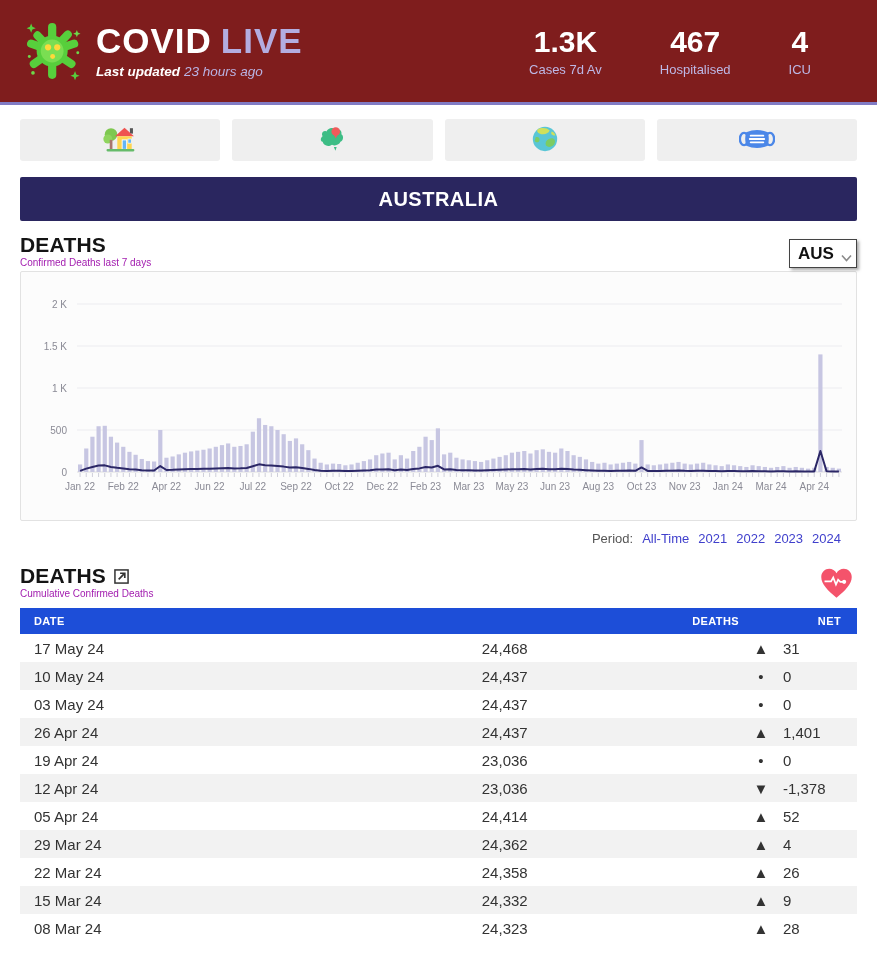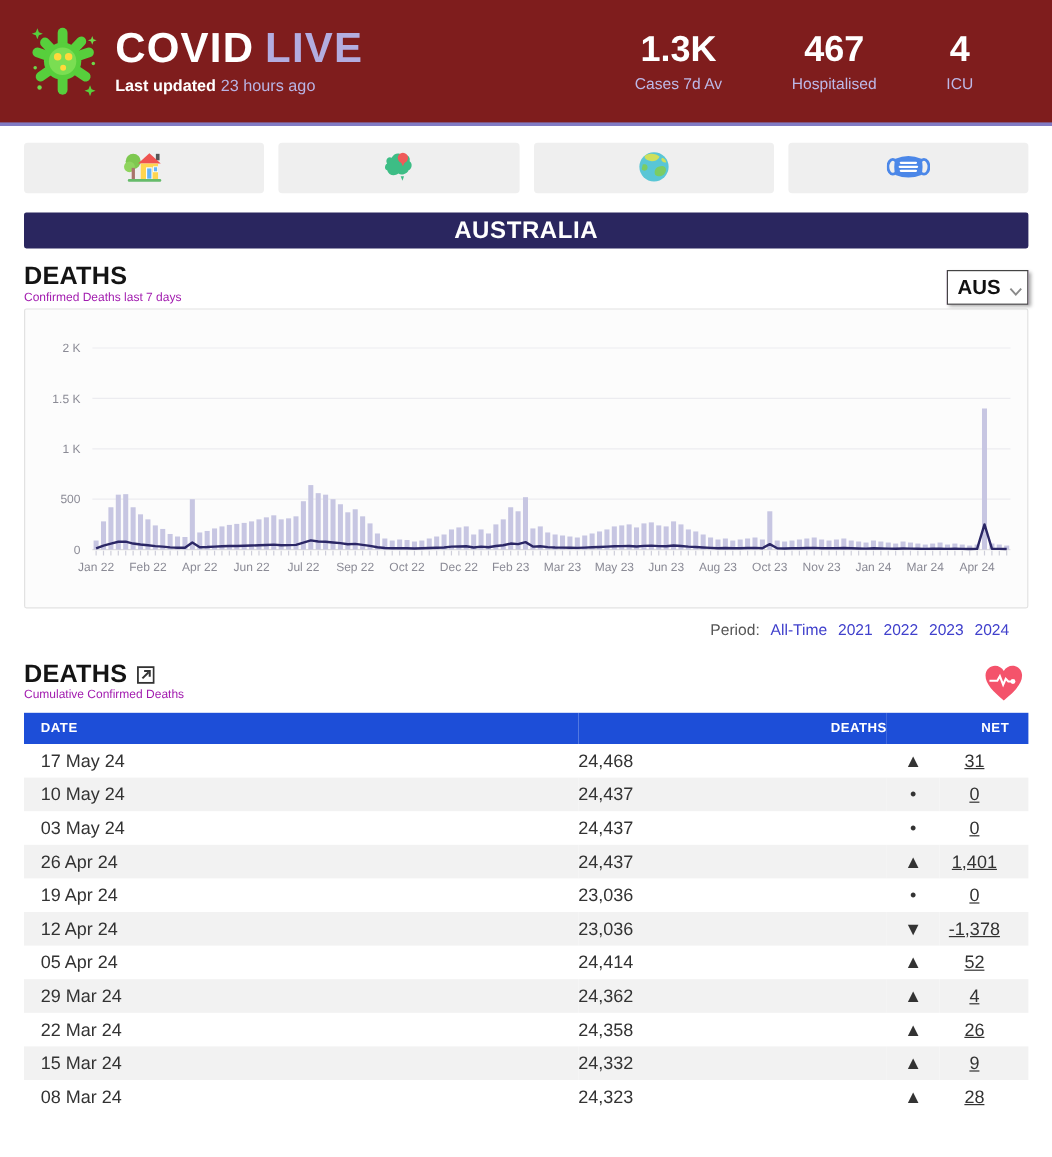--- a/index.html
+++ b/index.html
@@ -6,35 +6,35 @@
   html,body { width:877px; height:964px; overflow:hidden; background:#fff;
     font-family:"Liberation Sans", sans-serif; }
 
   
   .site-header { background:#7f1d1d; border-bottom:3px solid #817bc4;
     display:flex; align-items:center; height:105px; padding-left:22px; }
   .logo { flex:0 0 auto; margin-right:10px; display:flex; align-items:center; }
   .title-block { display:flex; flex-direction:column; }
   .site-title { font-size:35px; font-weight:bold; letter-spacing:1px; color:#fff; line-height:1.05; }
   .site-title .t2 { color:#b3ade0; margin-left:9px; }
-  .updated { font-size:13.5px; margin-top:5px; color:#fff; }
+  .updated { font-size:13.5px; margin-top:5px; color:#fff;font-style:italic; }
   .updated .val { color:#b9b4e4; font-weight:normal; margin-left:4px; }
   .updated .lbl { font-weight:bold; }
   .header-stats { margin-left:auto; display:flex; gap:58px; padding-right:66px; }
   .stat { text-align:center; }
   .stat .v { color:#fff; font-size:30px; font-weight:bold; line-height:1.1; }
   .stat .l { color:#bdb8e6; font-size:13px; margin-top:4px; }
 
   
   .nav-row { display:flex; gap:12px; margin:14px 20px 0; }
   .nav-btn { flex:1; height:42px; background:#efefef; border:none; border-radius:3px;
     display:flex; align-items:center; justify-content:center; cursor:pointer; }
 
   
-  .banner { margin:16px 20px 0; height:30px; background:#2a265f; border-radius:2px;
+  .banner { margin:16px 20px 0; height:44px; background:#2a265f; border-radius:2px;
     display:flex; align-items:center; justify-content:center;
     color:#fff; font-size:20px; font-weight:bold; letter-spacing:0.5px; }
 
   
   .section-head { margin:12px 20px 0; position:relative; }
   .section-head h2 { font-size:21px; font-weight:bold; color:#141414; letter-spacing:0.2px;
     display:flex; align-items:center; gap:8px; }
   .section-head .sub { font-size:10px; color:#a21caf; margin-top:0; }
   .select-wrap { position:absolute; right:0; top:6px; width:68px; height:29px;
     box-shadow:2px 2px 3px rgba(0,0,0,0.35); background:#f0abfc; }
@@ -59,21 +59,21 @@
   .deaths-table th { color:#fff; font-size:11px; font-weight:bold; letter-spacing:0.4px;
     padding:7px 0 7px; text-align:left; }
   .deaths-table th.c-date { padding-left:14px; }
   .deaths-table th.c-deaths { text-align:right; }
   .deaths-table th.c-net { text-align:right; padding-right:16px; }
   .deaths-table td { font-size:15px; color:#333; padding:5.5px 0; }
   .deaths-table tbody tr:nth-child(even) { background:#f2f2f2; }
   .td-date { padding-left:14px !important; }
   .td-deaths { text-align:left; }
   .td-dir { text-align:center; width:44px; }
-  .td-net { text-align:center; padding-right:16px !important; width:74px;text-decoration:underline; }
+  .td-net { text-align:left; padding-right:16px !important; width:74px; }
   .dir-up { color:#d14a4a; font-size:9px; }
   .dir-flat { color:#1a1a1a; font-size:14px; }
   .dir-down { color:#2a9470; font-size:9px; }
   .net-up { color:#d14a4a; }
   .net-flat { color:#1a1a1a; }
   .net-down { color:#2a9470; }
 </style>
 </head>
 <body>
 

